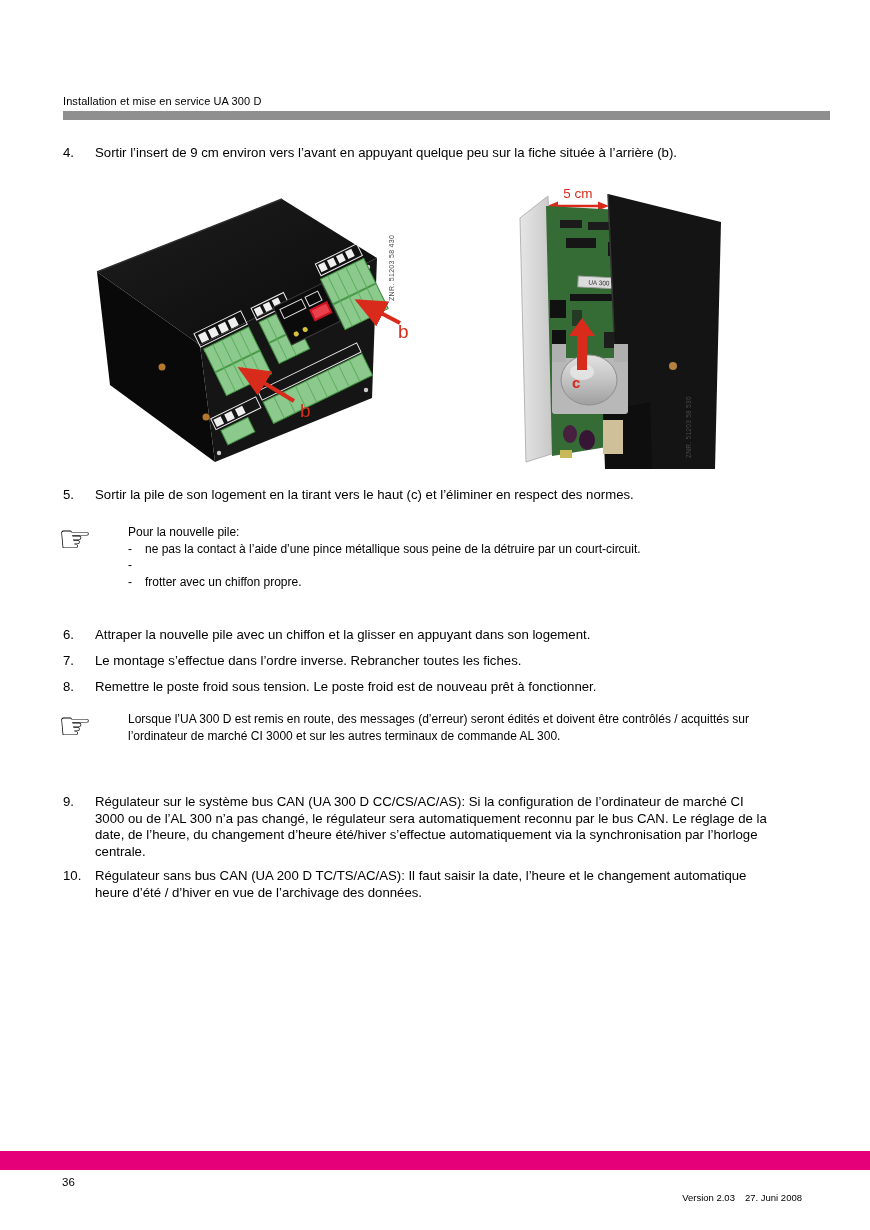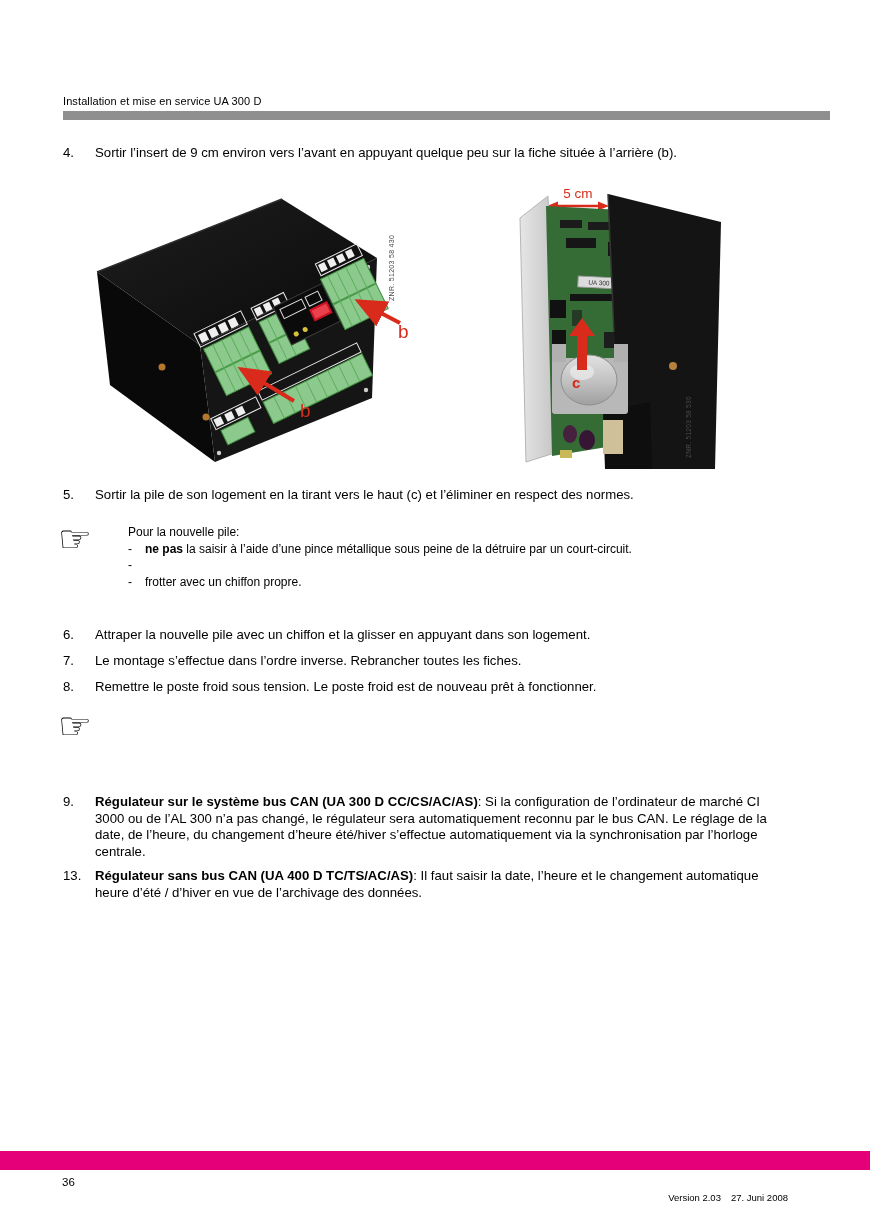--- a/index.html
+++ b/index.html
@@ -5,33 +5,33 @@
   html,body { margin:0; padding:0; background:#fff; }
   .page { position:relative; width:870px; height:1230px; background:#ffffff;
           font-family:"Liberation Sans", sans-serif; color:#000; overflow:hidden; }
 
   .hdr-title { position:absolute; left:63px; top:95px; font-size:11px; letter-spacing:.1px; }
   .hdr-bar   { position:absolute; left:63px; top:111px; width:767px; height:9px; background:#8f8f8f; }
 
   .step { position:absolute; left:63px; width:712px; display:flex; font-size:13.2px; line-height:16.6px; }
   .step .num  { flex:0 0 32px; width:32px; }
   .step .txt  { flex:1; }
-  .b { font-weight:bold; }
+  .b { font-weight:normal; }
 
   .note-icon { position:absolute; left:58px; font-size:38px; line-height:34px;
                font-family:"DejaVu Sans", sans-serif; }
   .note-text { position:absolute; left:128px; font-size:12px; line-height:16.6px; }
   .dash-row { display:flex; }
   .dash { flex:0 0 17px; width:17px; }
 
   .fig { position:absolute; }
 
   .footer-bar { position:absolute; left:0; top:1151px; width:870px; height:19px; background:#e50079; }
   .pgnum { position:absolute; left:62px; top:1176px; font-size:11.5px; }
-  .ver   { position:absolute; right:82px; top:1181px; font-size:9.5px; white-space:pre; }
+  .ver   { position:absolute; right:68px; top:1181px; font-size:9.5px; white-space:pre; }
   .ver span + span { margin-left:10px; }
 </style>
 </head>
 <body>
 
 <div class="page">
 
   <div class="hdr-title">Installation et mise en service UA 300 D</div>
   <div class="hdr-bar"></div>
 
@@ -222,21 +222,21 @@
   <div class="step" style="top:487px">
     <div class="num">5.</div>
     <div class="txt"><span class="b"></span><span>Sortir la pile de son logement en la tirant vers le haut (c) et l’éliminer en respect des normes.</span></div>
   </div>
 
   <div class="note-icon" style="top:522px">☞</div>
   <div class="note-text" style="top:524px; width:648px">
     <div>Pour la nouvelle pile:</div>
     <div class="dash-row">
       <div class="dash">-</div>
-      <div><span class="b">ne pas</span><span> la saisir à l’aide d’une pince métallique sous peine de la détruire par un court-circuit.</span></div>
+      <div><span class="b">ne pas</span><span> la contact à l’aide d’une pince métallique sous peine de la détruire par un court-circuit.</span></div>
     </div>
     <div class="dash-row">
       <div class="dash">-</div>
     </div>
     <div class="dash-row">
       <div class="dash">-</div>
       <div><span class="b"></span><span>frotter avec un chiffon propre.</span></div>
     </div>
   </div>
 
@@ -247,28 +247,29 @@
   <div class="step" style="top:653px">
     <div class="num">7.</div>
     <div class="txt"><span class="b"></span><span>Le montage s’effectue dans l’ordre inverse. Rebrancher toutes les fiches.</span></div>
   </div>
   <div class="step" style="top:679px">
     <div class="num">8.</div>
     <div class="txt"><span class="b"></span><span>Remettre le poste froid sous tension. Le poste froid est de nouveau prêt à fonctionner.</span></div>
   </div>
 
   <div class="note-icon" style="top:709px">☞</div>
+  <div class="note-text" style="top:711px; width:642px">Lorsque l’UA 300 D est remis en route, des messages (d’erreur) seront édités et doivent être contrôlés / acquittés sur l’ordinateur de marché CI 3000 et sur les autres terminaux de commande AL 300.</div>
 
   <div class="step" style="top:794px">
     <div class="num">9.</div>
     <div class="txt"><span class="b">Régulateur sur le système bus CAN (UA 300 D CC/CS/AC/AS)</span><span>: Si la configuration de l’ordinateur de marché CI 3000 ou de l’AL 300 n’a pas changé, le régulateur sera automatiquement reconnu par le bus CAN. Le réglage de la date, de l’heure, du changement d’heure été/hiver s’effectue automatiquement via la synchronisation par l’horloge centrale.</span></div>
   </div>
   <div class="step" style="top:868px">
-    <div class="num">13.</div>
-    <div class="txt"><span class="b">Régulateur sans bus CAN (UA 400 D TC/TS/AC/AS)</span><span>: Il faut saisir la date, l’heure et le changement automatique heure d’été / d’hiver en vue de l’archivage des données.</span></div>
+    <div class="num">10.</div>
+    <div class="txt"><span class="b">Régulateur sans bus CAN (UA 200 D TC/TS/AC/AS)</span><span>: Il faut saisir la date, l’heure et le changement automatique heure d’été / d’hiver en vue de l’archivage des données.</span></div>
   </div>
 
   <div class="footer-bar"></div>
   <div class="pgnum">36</div>
   <div class="ver">
     <span>Version 2.03</span><span>27. Juni 2008</span>
   </div>
 
 </div>
 

